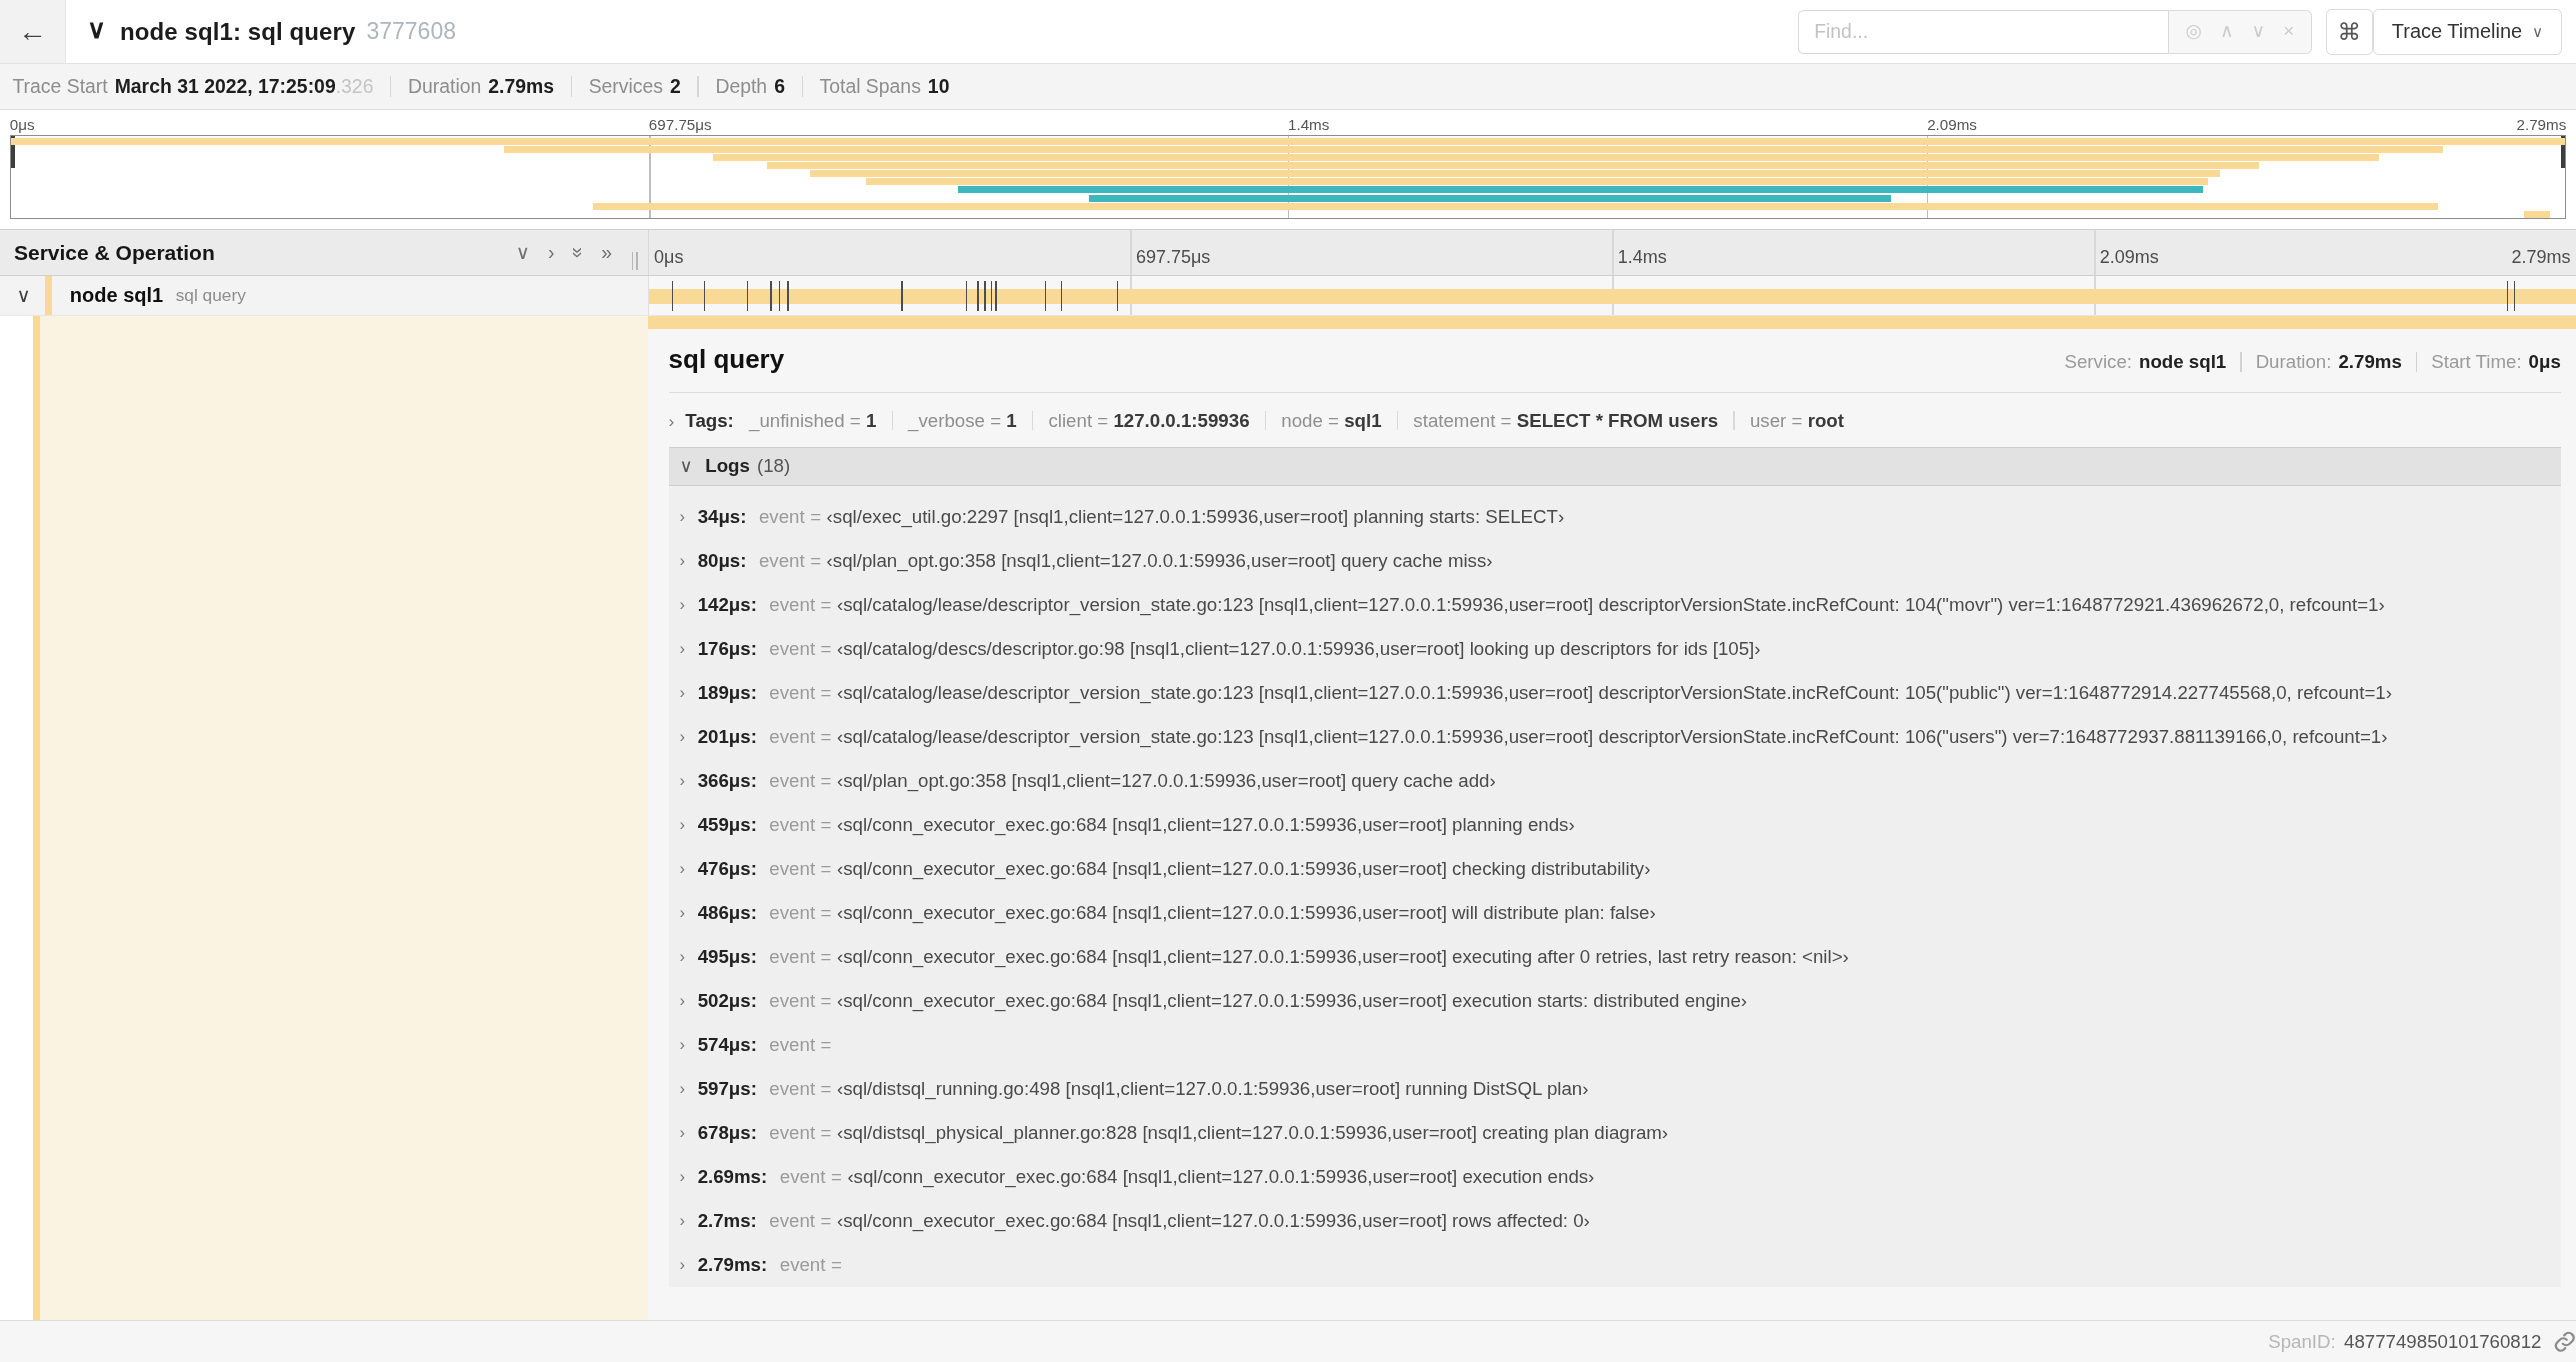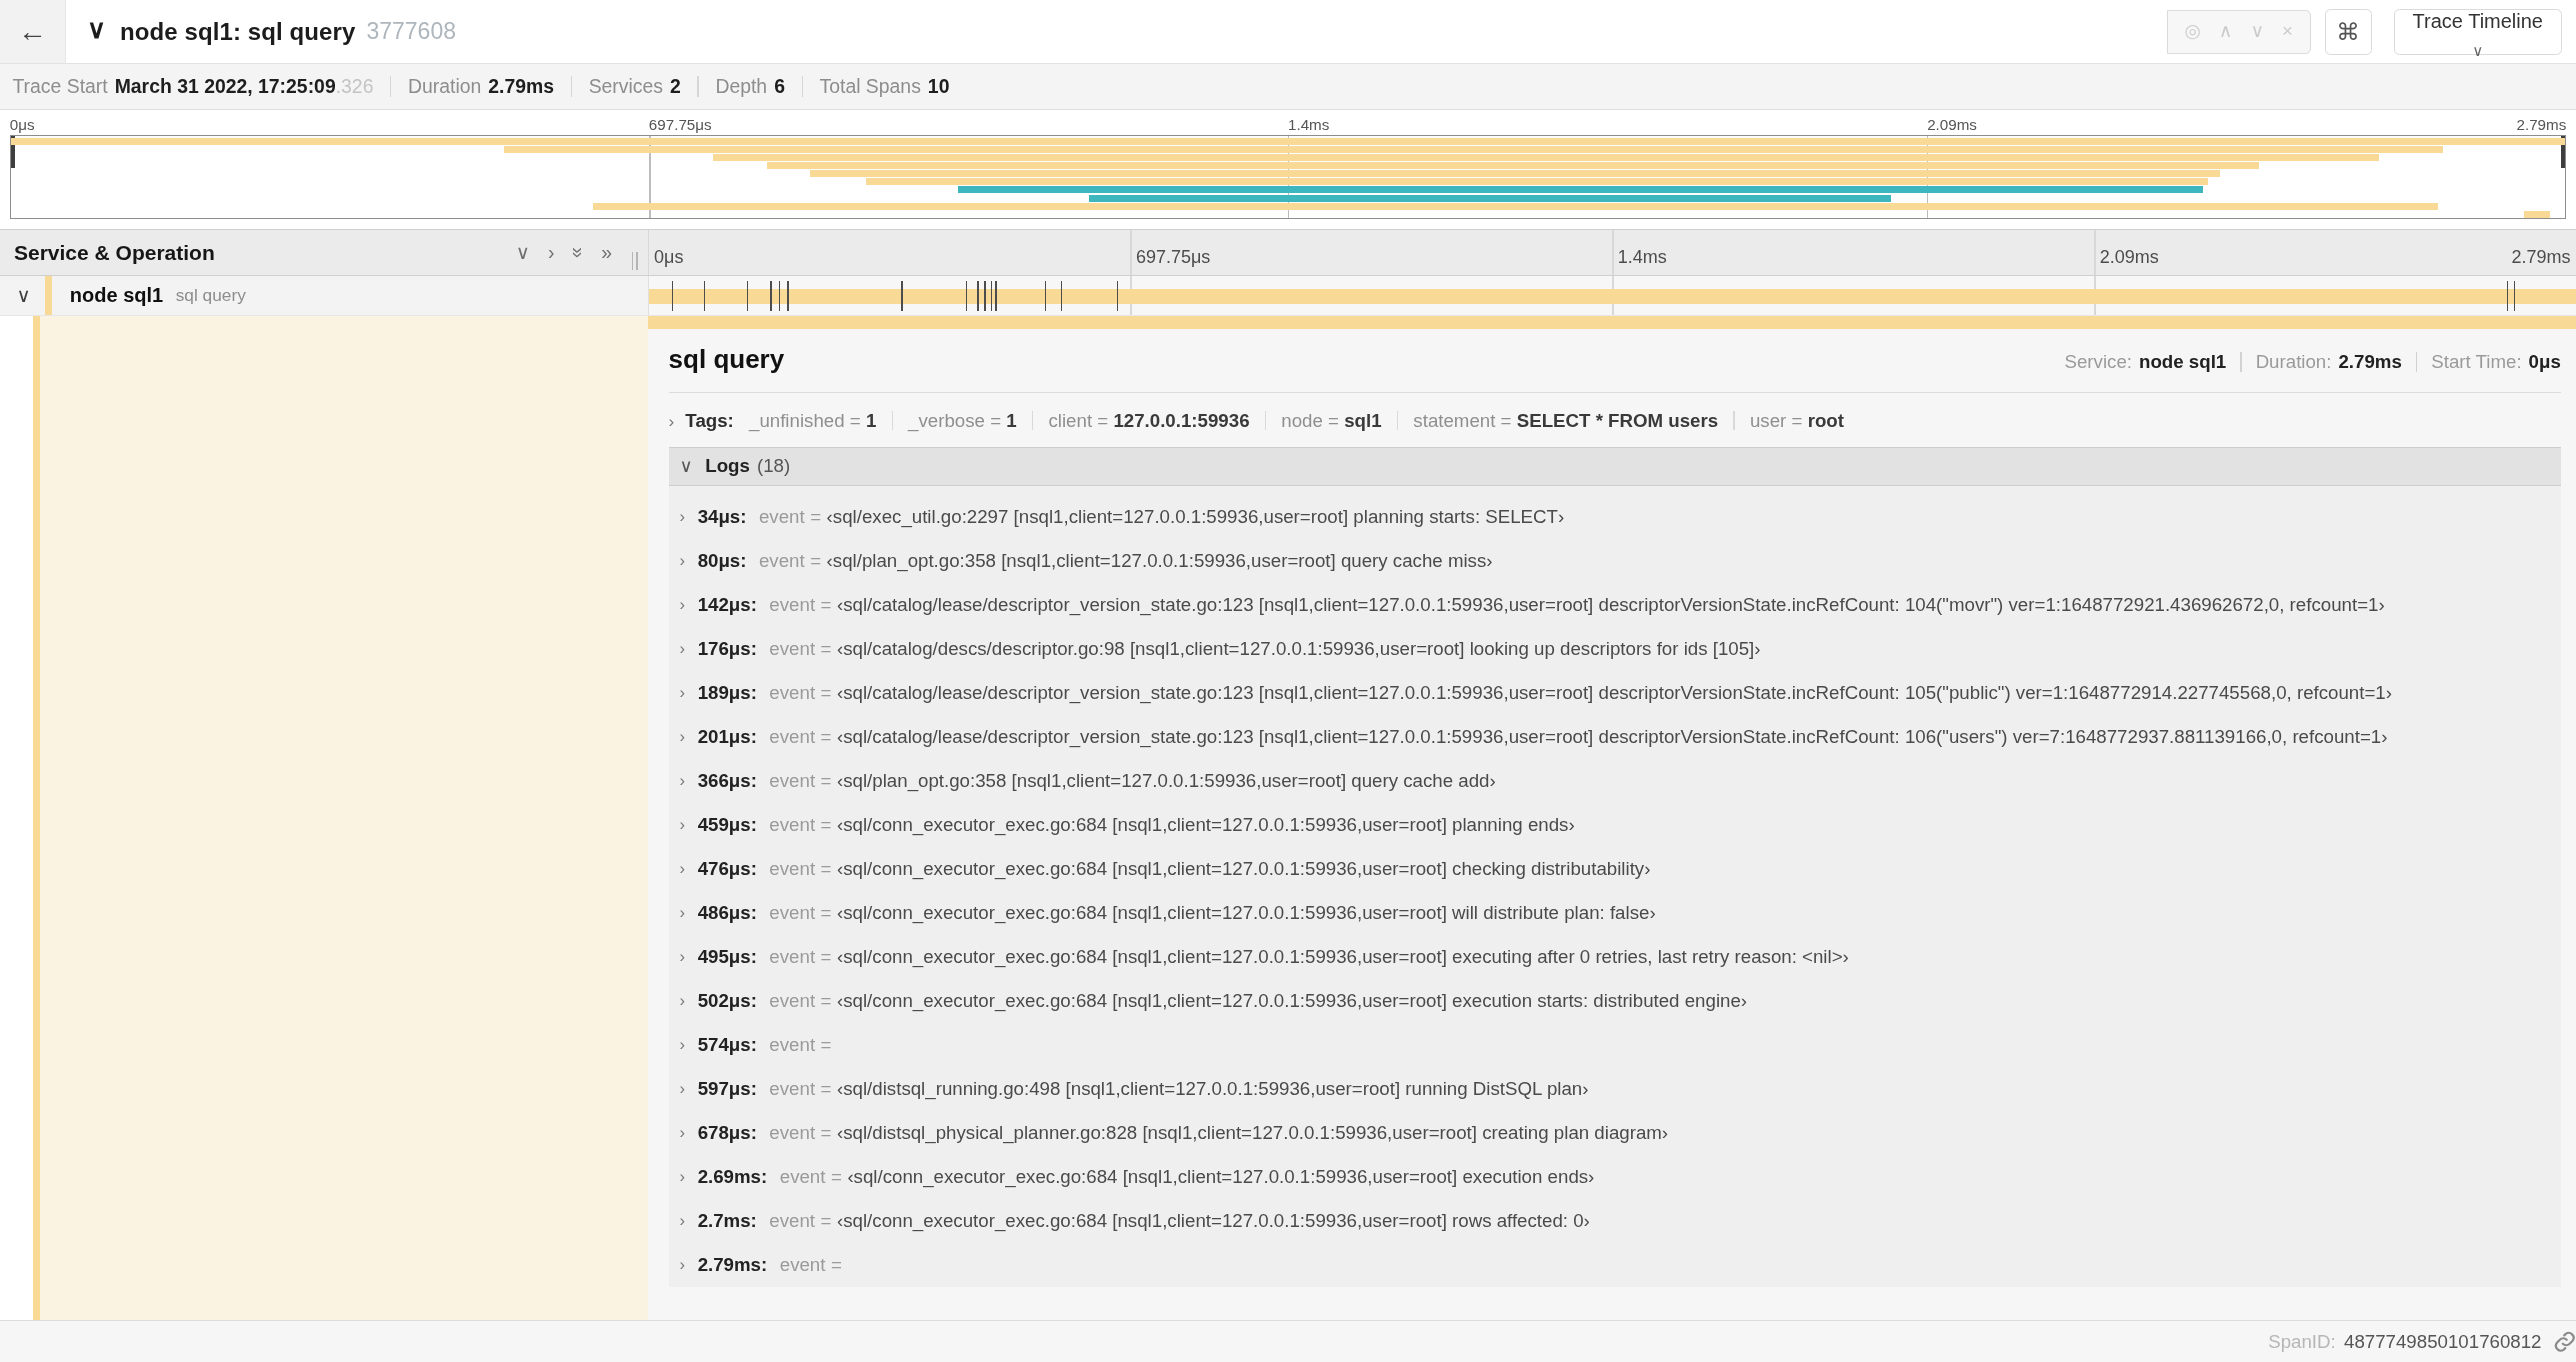--- a/index.html
+++ b/index.html
@@ -14,21 +14,21 @@
   .hdr-chev { font-size:26px; font-weight:700; color:#1c1c1c; margin-right:14px; line-height:1; transform:translateY(-2.8px); }
   .hdr-title { font-size:24px; font-weight:700; color:#1c1c1c; letter-spacing:0.1px; }
   .hdr-trace-id { font-size:23px; color:#aeb6bd; margin-left:11px; font-weight:400; }
   .hdr-spacer { flex:1; }
   .find-wrap { display:flex; align-items:stretch; height:44px; }
   .find-input { width:370px; border:1.4px solid #dadada; border-right:0; border-radius:5.5px 0 0 5.5px; font-size:19.4px; padding:0 15.2px; color:#444; background:#fff; outline:none; font-family:"Liberation Sans",sans-serif; }
   .find-input::placeholder { color:#c3c3c3; }
   .find-icons { display:flex; align-items:center; gap:18px; background:#f7f7f7; border:1.4px solid #dadada; border-radius:0 5.5px 5.5px 0; padding:0 16.6px; }
   .find-icons span { color:#cbcbcb; font-size:18.7px; line-height:1; cursor:pointer; }
   .kbd-btn { width:47px; height:46px; margin-left:14px; border:1.4px solid #dadada; border-radius:5.5px; background:#fff; display:flex; align-items:center; justify-content:center; font-size:23.5px; color:#555; cursor:pointer; }
-  .tt-btn { height:46px; margin:0 14px 0 22px; border:1.4px solid #dadada; border-radius:5.5px; background:#fff; display:flex; align-items:center; gap:9.7px; padding:0 18px; font-size:20px; color:#333; cursor:pointer; white-space:nowrap;flex-direction:column; }
+  .tt-btn { height:46px; margin:0 14px 0 0; border:1.4px solid #dadada; border-radius:5.5px; background:#fff; display:flex; align-items:center; gap:9.7px; padding:0 18px; font-size:20px; color:#333; cursor:pointer; white-space:nowrap; }
   .tt-chev { font-size:15.2px; color:#666; }
 
   
   .sum-bar { height:46px; flex:0 0 46px; background:#f4f4f4; border-bottom:1.4px solid #dedede; display:flex; align-items:center; padding-left:12.5px; font-size:19.4px; }
   .sum-item { display:inline-flex; align-items:baseline; white-space:nowrap; }
   .sum-lbl { color:#8d8d8d; margin-right:7px; }
   .sum-val { color:#1e1e1e; font-weight:700; }
   .sum-sfx { color:#c4c4c4; font-weight:400; }
   .sum-div { width:1.4px; height:21px; background:#d6d6d6; margin:0 16.6px; align-self:center; }
 
@@ -120,20 +120,21 @@
     <div class="back-btn">
       <span>←</span>
     </div>
     <div class="hdr-title-wrap">
       <span class="hdr-chev">∨</span>
       <span class="hdr-title">node sql1: sql query</span>
       <span class="hdr-trace-id">3777608</span>
     </div>
     <div class="hdr-spacer"></div>
     <div class="find-wrap">
+      <input class="find-input" placeholder="Find..." style="">
       <div class="find-icons" id="find-icons">
           <span>◎</span>
           <span>∧</span>
           <span>∨</span>
           <span>×</span>
         </div>
     </div>
     <div class="kbd-btn">
       <span>⌘</span>
     </div>

